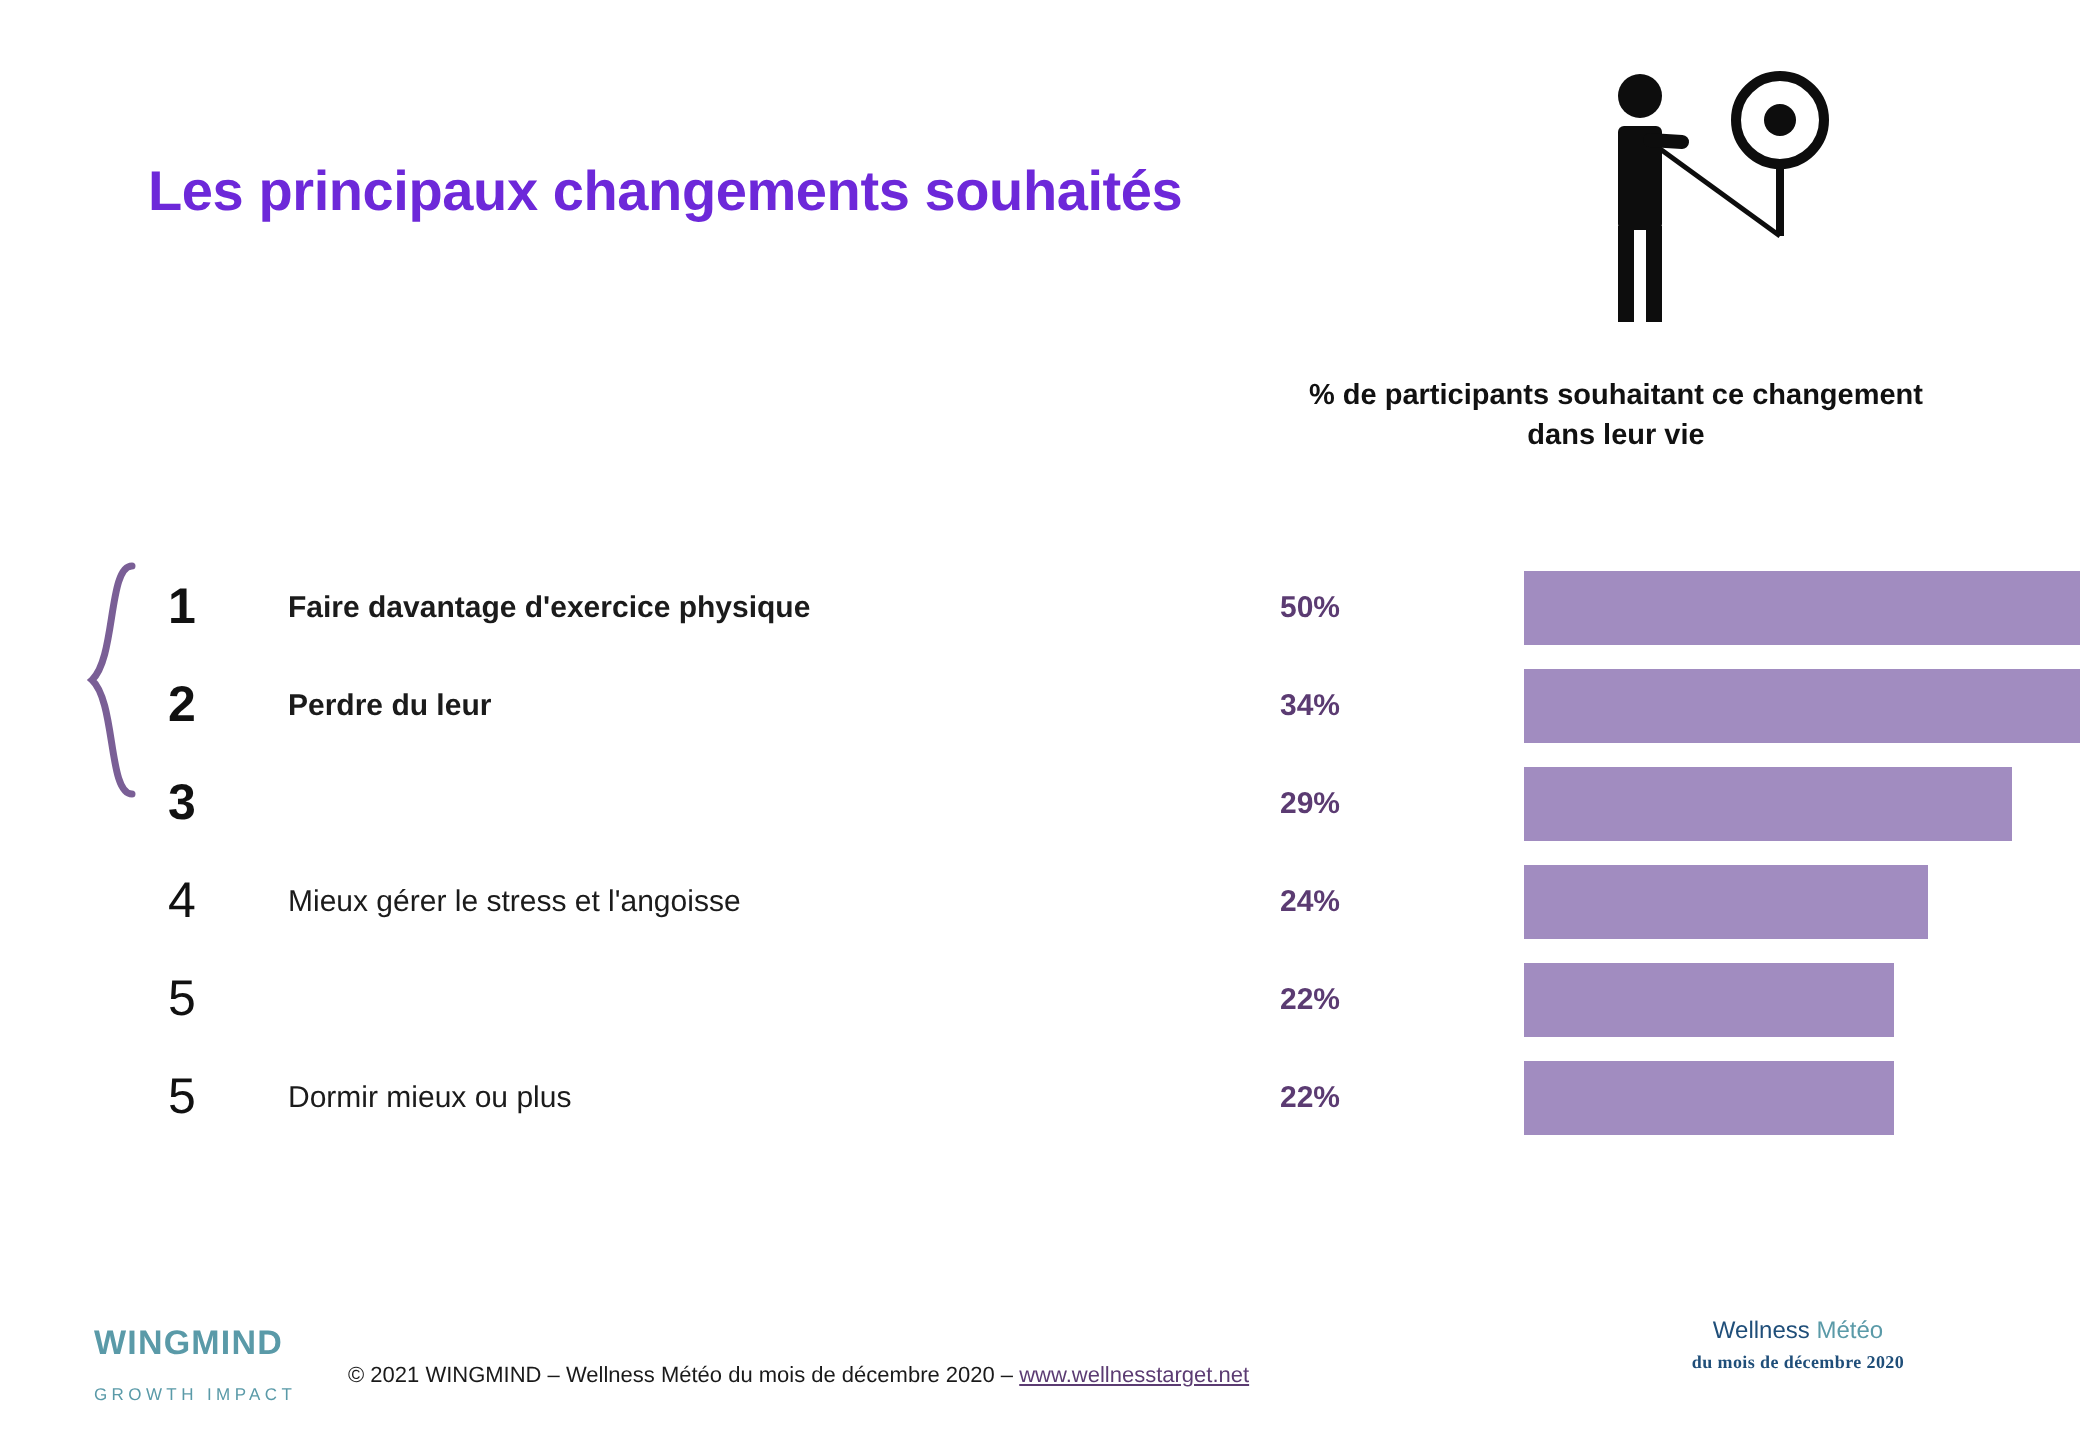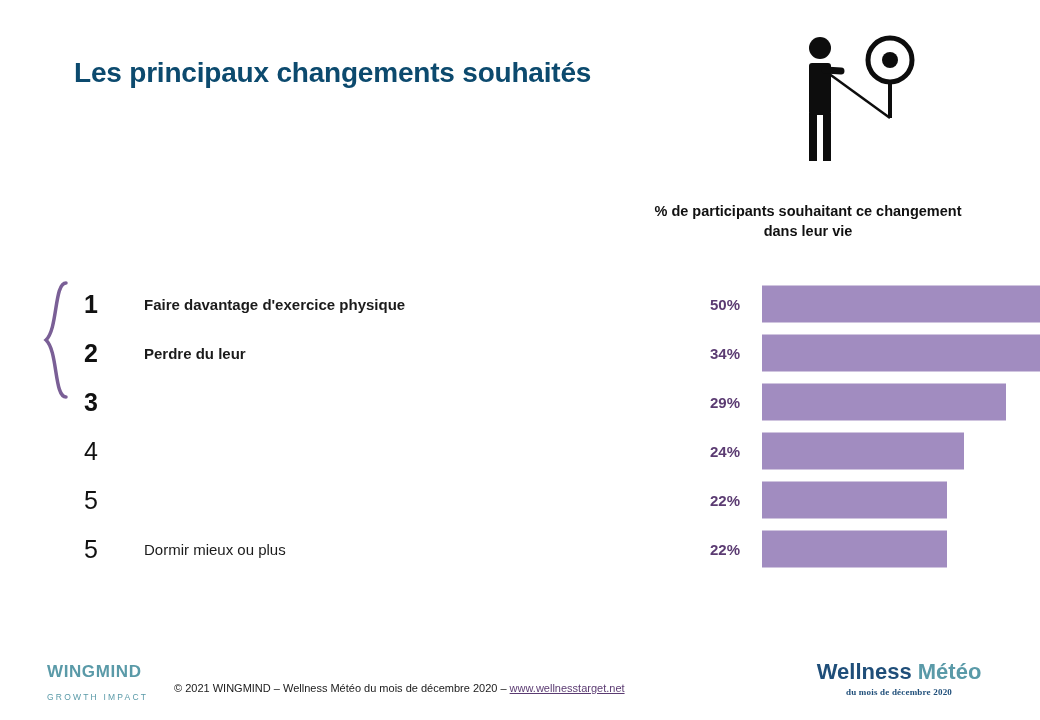--- a/index.html
+++ b/index.html
@@ -12,42 +12,42 @@
     background: #ffffff;
     font-family: "Liberation Sans", sans-serif;
     overflow: hidden;
     position: relative;
   }
 
   
   #slide-title {
     position: absolute;
     left: 74px;
-    top: 57px;
+    top: 80px;
     font-size: 28px;
     font-weight: bold;
-    color: #0c4a6e;
+    color: #6d28d9;
     letter-spacing: -0.2px;
     white-space: nowrap;
   }
 
   
   #hero-illustration {
     position: absolute;
     left: 795px;
     top: 30px;
     width: 130px;
     height: 135px;
   }
 
   
   #chart-header {
     position: absolute;
     left: 648px;
-    top: 202px;
+    top: 189px;
     width: 320px;
     text-align: center;
     font-size: 14.5px;
     font-weight: bold;
     color: #111111;
     line-height: 1.35;
   }
 
   
   #top3-brace {
@@ -95,21 +95,21 @@
   }
   .row.top .label {
     font-weight: bold;
   }
   .value {
     position: absolute;
     left: 640px;
     width: 100px;
     top: 50%;
     transform: translateY(-50%);
-    text-align: right;
+    text-align: left;
     font-size: 15px;
     font-weight: bold;
     color: #5b3b72;
     line-height: 1;
   }
   .bar-track {
     position: absolute;
     left: 762px;
     top: 50%;
     transform: translateY(-50%);
@@ -152,22 +152,22 @@
     text-decoration: underline;
   }
   #wellness-meteo {
     position: absolute;
     right: 56px;
     top: 659px;
     text-align: center;
     width: 170px;
   }
   #wellness-meteo .wm-title {
-    font-size: 22px;
-    font-weight: bold;
+    font-size: 12px;
+    font-weight: normal;
     line-height: 1.15;
   }
   #wellness-meteo .wm-title .w1 { color: #1f4e79; }
   #wellness-meteo .wm-title .w2 { color: #5a9aa8; }
   #wellness-meteo .wm-sub {
     font-size: 9px;
     font-weight: bold;
     color: #1f4e79;
     margin-top: 3px;
     letter-spacing: 0.2px;
@@ -231,20 +231,21 @@
   <div class="row top">
     <div class="rank">3</div>
     <div class="value">29%</div>
     <div class="bar-track">
       <div class="bar" style="width: 58%; background: rgb(161, 140, 192);"></div>
     </div>
   </div>
 
   <div class="row">
     <div class="rank">4</div>
+    <div class="label">Mieux gérer le stress et l'angoisse</div>
     <div class="value">24%</div>
     <div class="bar-track">
       <div class="bar" style="width: 48%; background: rgb(161, 140, 192);"></div>
     </div>
   </div>
 
   <div class="row">
     <div class="rank">5</div>
     <div class="value">22%</div>
     <div class="bar-track">

